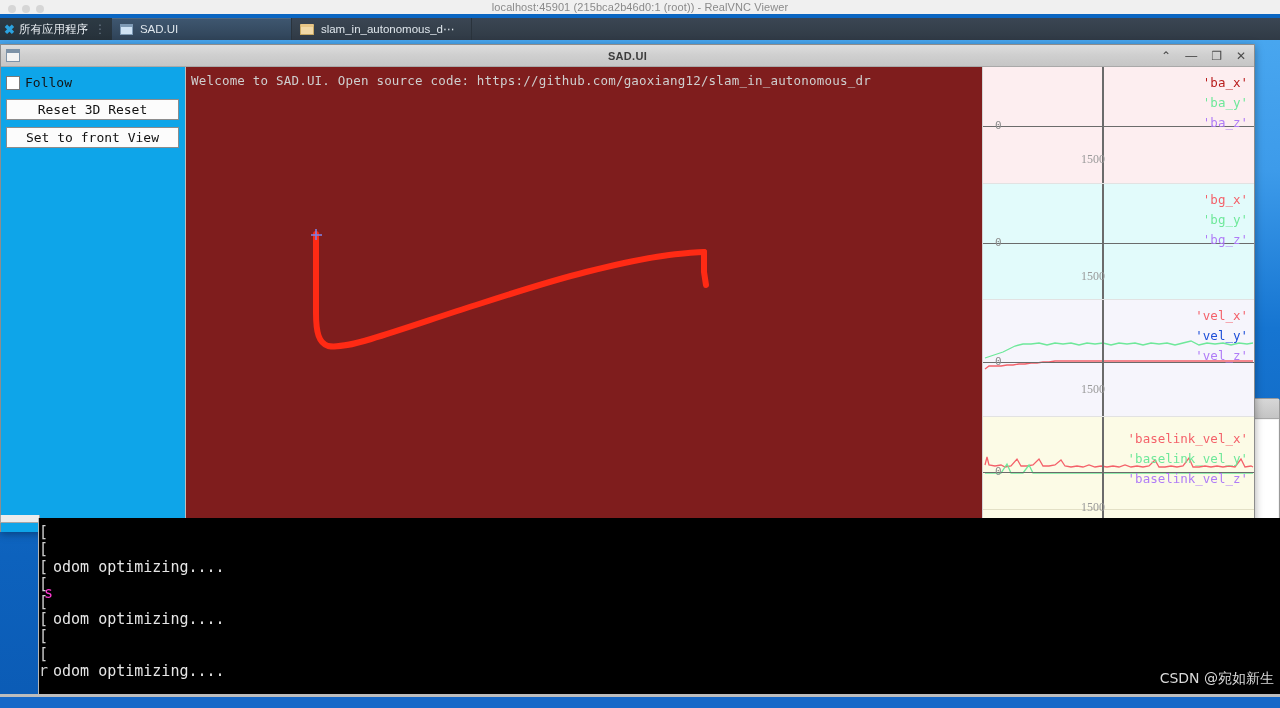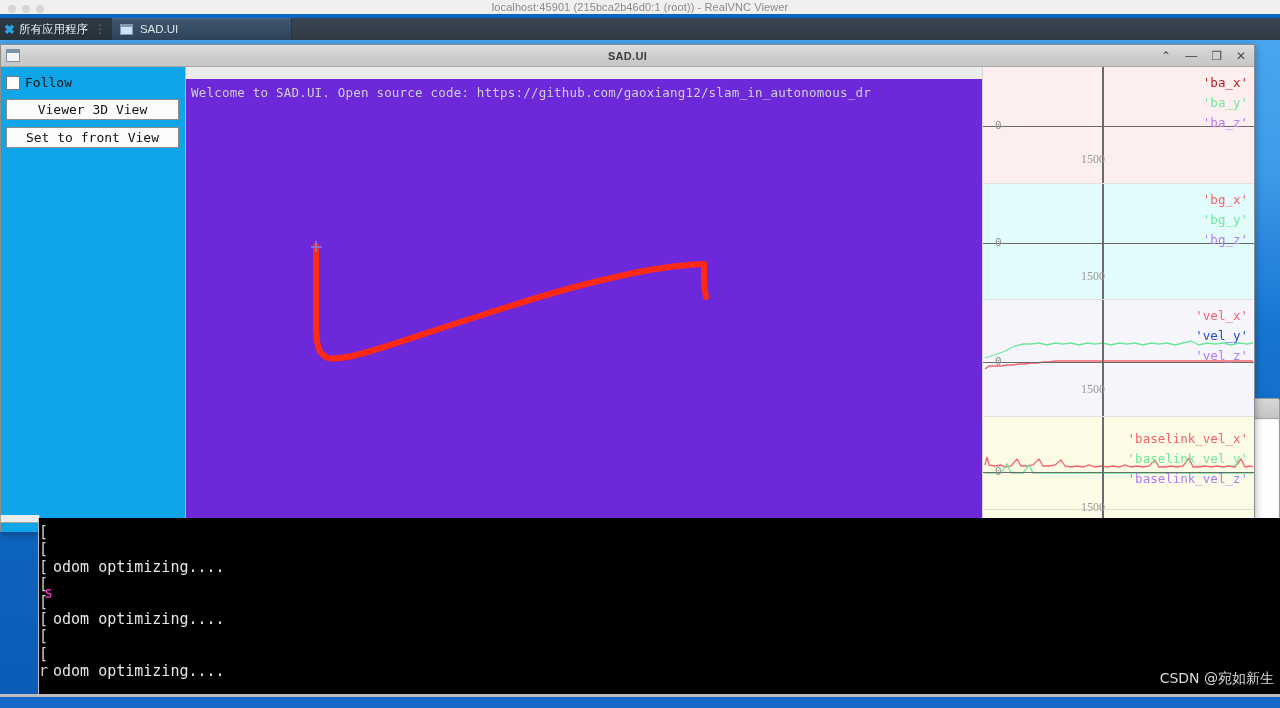--- a/index.html
+++ b/index.html
@@ -143,21 +143,21 @@
   .ctrl-btn {
     display: block; width: 173px; height: 21px; margin-bottom: 7px;
     background: #fcfcfc; border: 1px solid #8c8c8c;
     font-family: "DejaVu Sans Mono", monospace;
     font-size: 13px; color: #121212; text-align: center; line-height: 19px;
     cursor: default;
   }
 
   
   .viewport {
-    flex: 1; position: relative; background: #6d28d9; overflow: hidden; margin-top: 12px;
+    flex: 1; position: relative; background: #7f1d1d; overflow: hidden;
   }
   .welcome-text {
     position: absolute; left: 5px; top: 6px;
     font-family: "DejaVu Sans Mono", monospace;
     font-size: 12.5px; color: #cfcfcf; white-space: nowrap;
     letter-spacing: .2px;
   }
   .traj-svg { position: absolute; left: 0; top: 0; }
 
   
@@ -250,20 +250,24 @@
       <span class="tb-x-icon">✖</span>
       <span class="tb-apps-label">所有应用程序</span>
       <span class="tb-grip">⋮</span>
     </div>
 
     <div class="tb-btn active">
       <span class="ic-win"></span>
       <span class="label">SAD.UI</span>
     </div>
 
+    <div class="tb-btn">
+      <span class="ic-folder"></span>
+      <span class="label">slam_in_autonomous_d⋯</span>
+    </div>
 
   </div>
 
   <div class="bg-window">
     <div class="bg-window-bar">
       <span>✕</span>
     </div>
     <div class="bg-window-body"></div>
   </div>
 
@@ -280,21 +284,21 @@
       </div>
     </div>
 
     <div class="sad-body">
 
       <div class="ctrl-panel">
         <label class="ctrl-check">
           <span class="checkbox"></span>
           <span>Follow</span>
         </label>
-        <div class="ctrl-btn">Viewer 3D View</div>
+        <div class="ctrl-btn">Reset 3D Reset</div>
         <div class="ctrl-btn">Set to front View</div>
       </div>
 
       <div class="viewport">
         <div class="welcome-text">Welcome to SAD.UI. Open source code: https://github.com/gaoxiang12/slam_in_autonomous_dr</div>
         <svg class="traj-svg" width="798" height="465" viewBox="0 0 798 465">
           <path d="M130,168 C128,196 127,222 128,246 C129,262 131,272 136,277 C142,281 152,280 166,277
                    C196,270 236,258 272,246 C312,232 350,220 384,210 C410,202 432,196 452,192
                    C472,188 492,186 510,185 C448,185 0,0 0,0" fill="none" stroke="#ff2a14" stroke-width="0"></path>
           <path d="M130,167 L130,246 C130,266 133,276 142,279 C153,281 168,277 185,272

